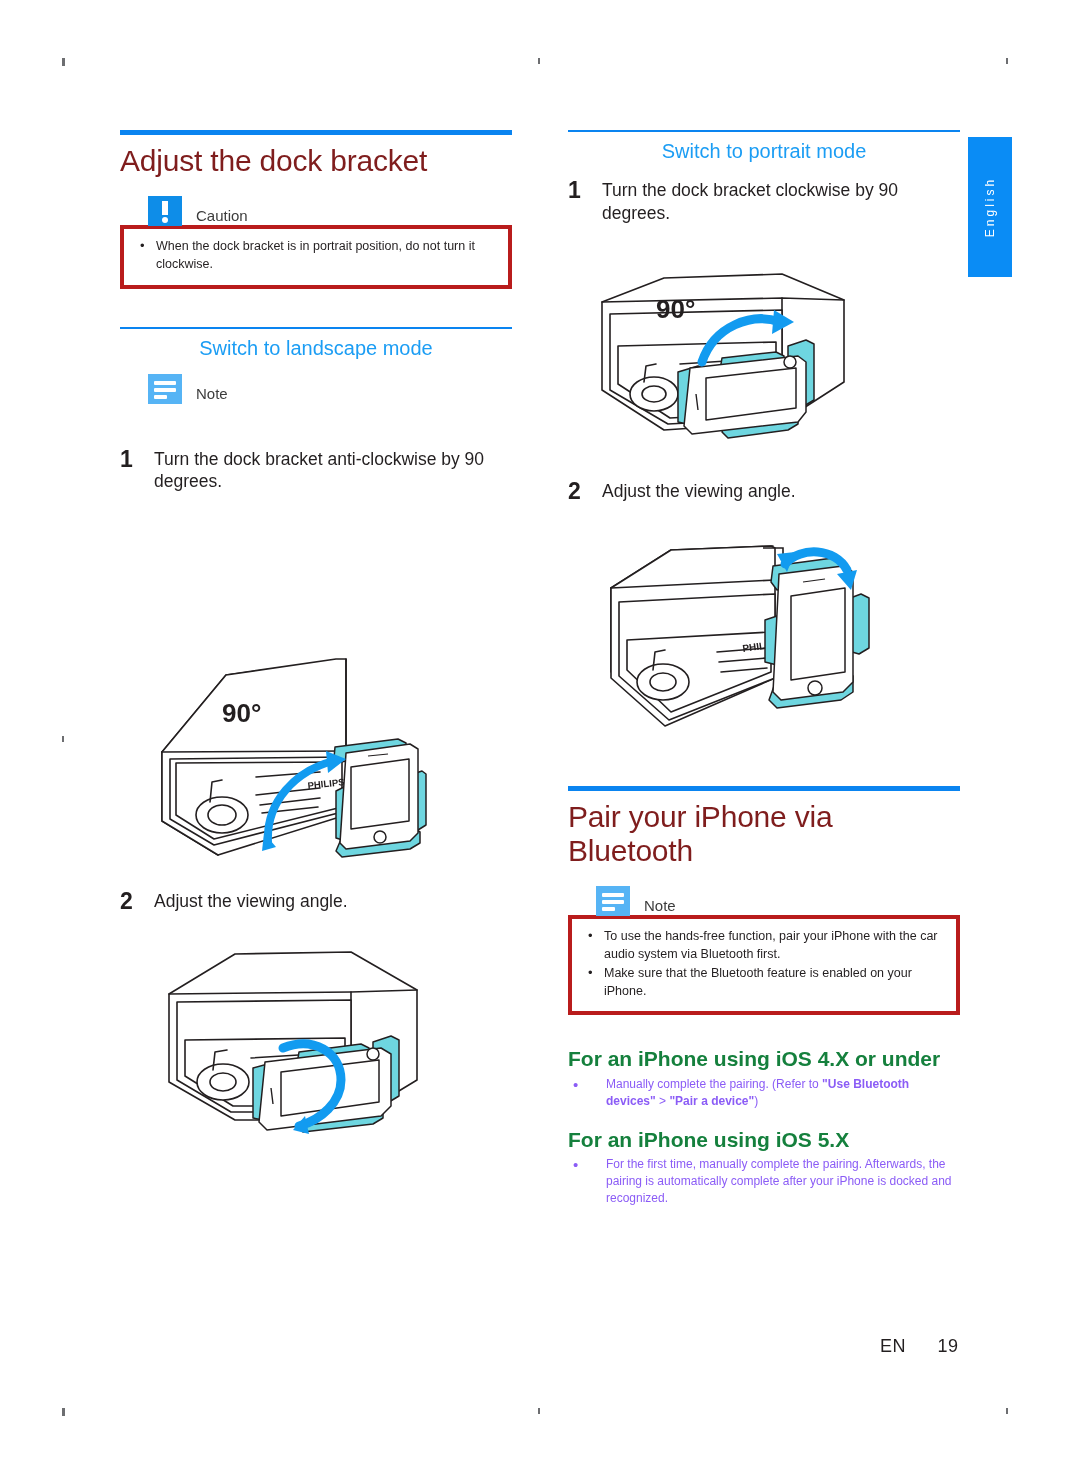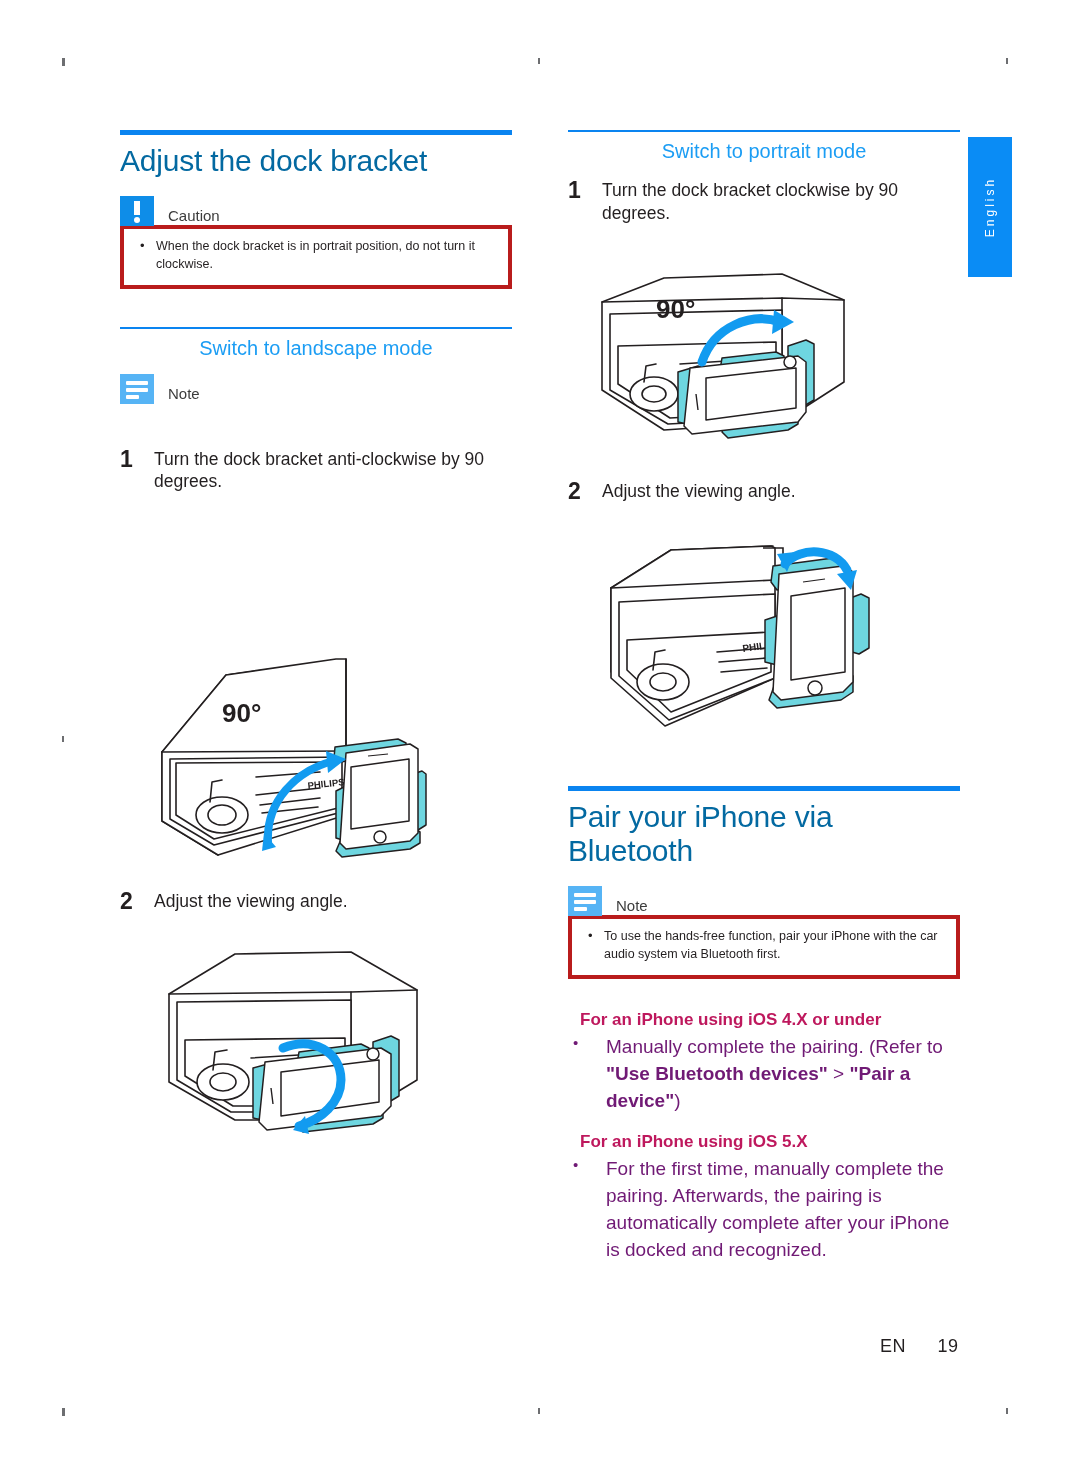--- a/index.html
+++ b/index.html
@@ -66,40 +66,41 @@
   .rule {
     height: 5px;
     background: #0a84f0;
     margin-bottom: 9px;
   }
   .rule.thin { height: 2px; background: #0a84f0; margin-bottom: 7px; }
 
   h1.chapter {
     font-size: 30px;
     font-weight: normal;
-    color: #0369a1;
+    color: #7f1d1d;
     margin: 4px 0 18px 0;
     line-height: 1.14;
     letter-spacing: -0.2px;
   }
   h2.section {
     font-size: 20px;
     font-weight: normal;
     color: #1b9df4;
     margin: 0 0 14px 0;
     line-height: 1.2;
     text-align: center;
   }
 
   
   .callout { margin: 0 0 12px 0; }
   .callout-head {
     display: flex;
     align-items: flex-end;
     height: 30px;
+    margin-left: 28px;
   }
   .callout-badge {
     width: 34px;
     height: 30px;
     position: relative;
     flex: 0 0 auto;
   }
   .callout-badge.caution { background: #0e8de8; }
   .callout-badge.note    { background: #56b4f5; }
 
@@ -181,33 +182,33 @@
   }
   .step-text {
     font-size: 17.5px;
     color: #231f20;
     line-height: 1.3;
     padding-top: 2px;
   }
 
   
   .subhead {
-    font-size: 17px;
+    font-size: 21px;
     font-weight: bold;
-    color: #be185d;
-    margin: 0 0 2px 12px;
+    color: #15803d;
+    margin: 0 0 2px 0;
     line-height: 1.35;
   }
   ul.plain-bullets { margin:0 0 16px 0; padding:0; list-style:none; }
   ul.plain-bullets li {
     position: relative;
     padding-left: 38px;
-    font-size: 19px;
+    font-size: 12px;
     line-height: 1.42;
-    color: #701a75;
+    color: #8b5cf6;
   }
   ul.plain-bullets li:before {
     content: "\2022";
     position: absolute;
     left: 5px;
     top: -2px;
     font-size: 15px;
   }
   b.em { font-weight: bold; }
 
@@ -486,20 +487,21 @@
               <i class="l1"></i>
               <i class="l2"></i>
               <i class="l3"></i>
             </span>
         </div>
         <div class="callout-title">Note</div>
       </div>
       <div class="callout-body">
         <ul class="bullets">
           <li>To use the hands-free function, pair your iPhone with the car audio system via Bluetooth first.</li>
+          <li>Make sure that the Bluetooth feature is enabled on your iPhone.</li>
         </ul>
       </div>
     </div>
 
     <div style="height:18px"></div>
 
     <div class="subhead">For an iPhone using iOS 4.X or under</div>
     <ul class="plain-bullets">
       <li><span>Manually complete the pairing. (Refer to </span><b class="em">"Use Bluetooth devices"</b><span> &gt; </span><b class="em">"Pair a device"</b><span>)</span></li>
     </ul>

